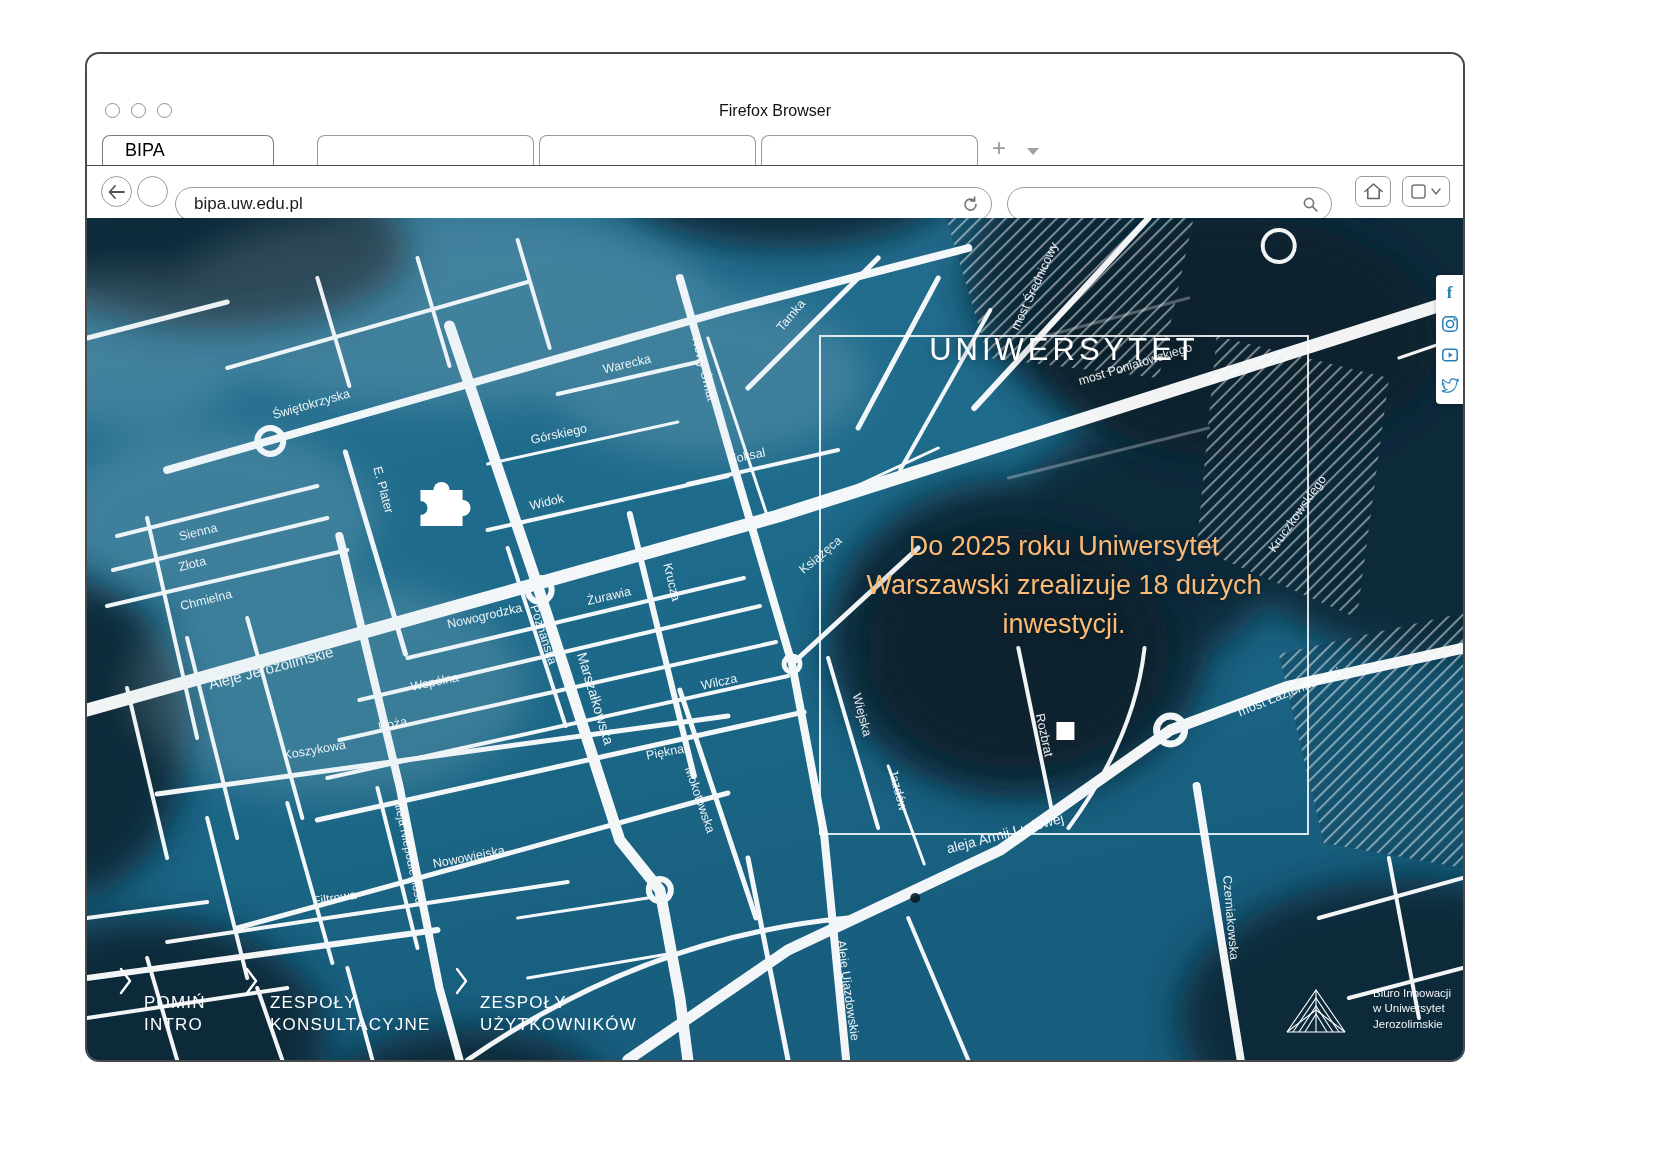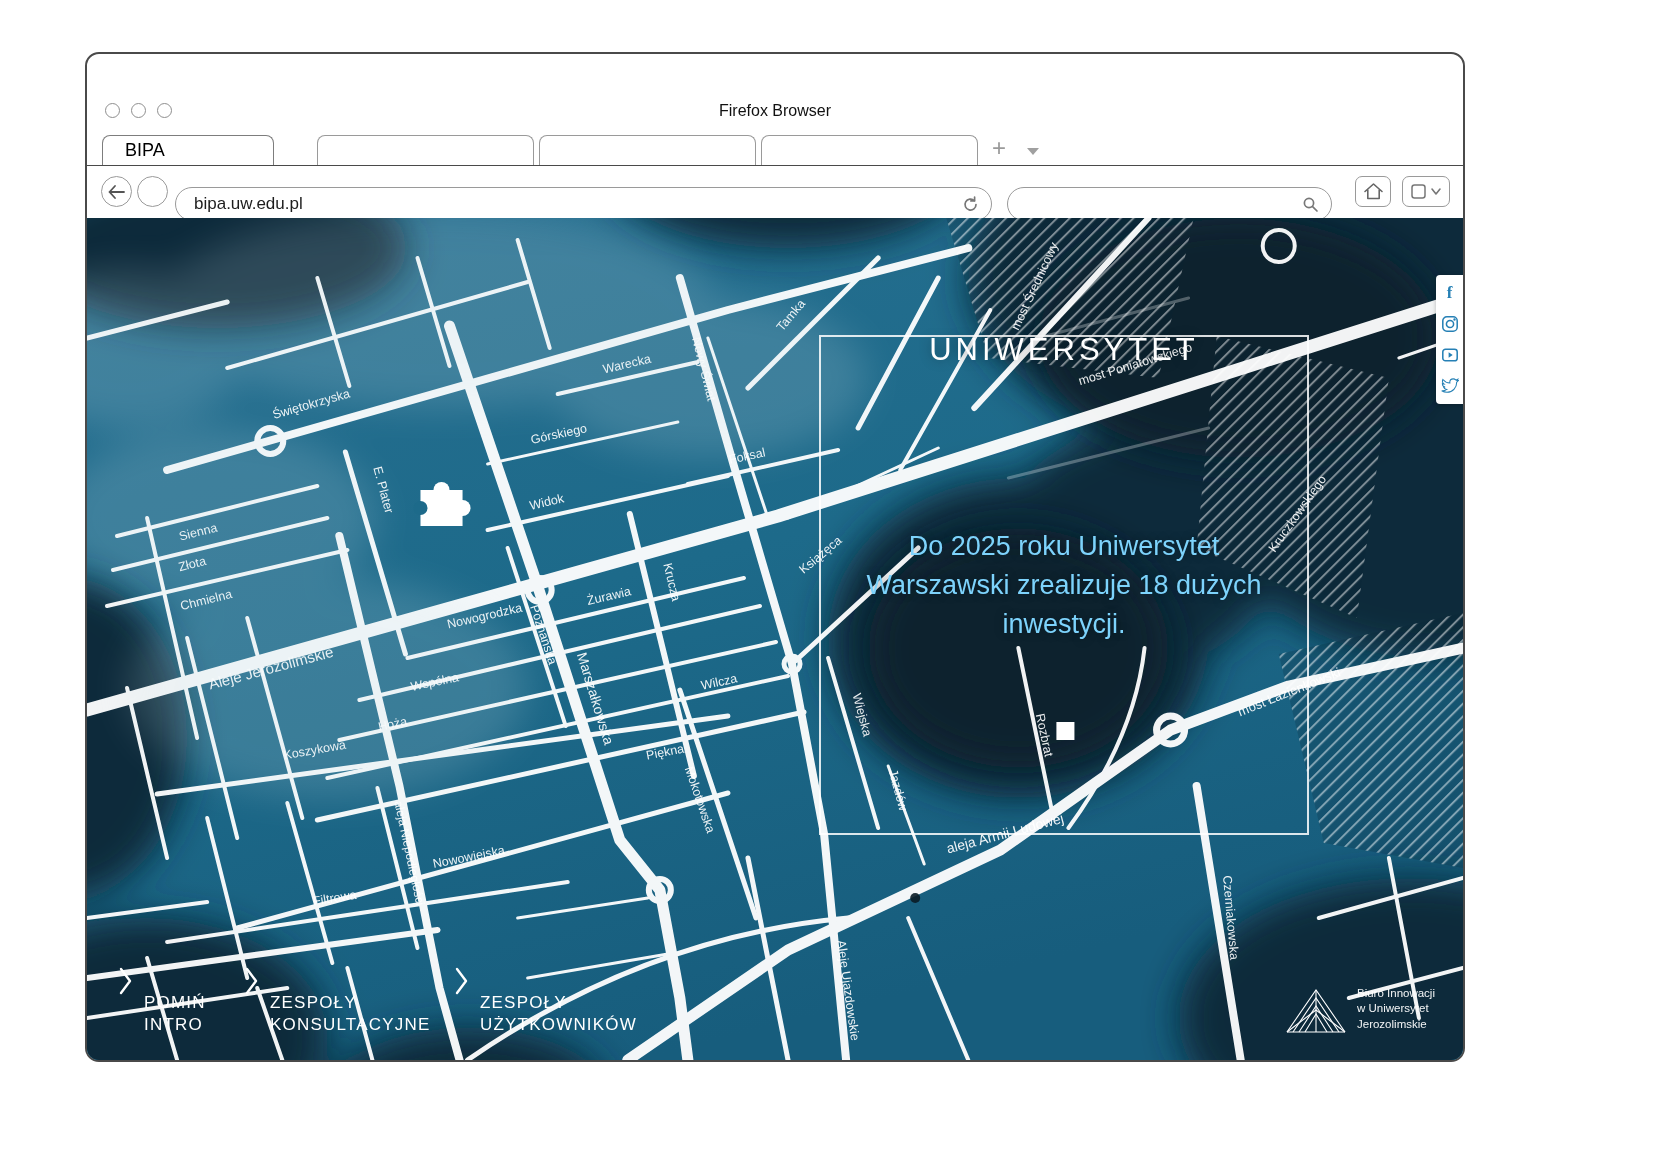--- a/index.html
+++ b/index.html
@@ -41,29 +41,29 @@
   .home-btn{ position:absolute; left:1268px; top:10px; width:36px; height:31px; border:1.4px solid #9a9a9a; border-radius:7px; display:flex; align-items:center; justify-content:center; background:#fff; }
   .panel-btn{ position:absolute; left:1315px; top:10px; width:48px; height:31px; border:1.4px solid #9a9a9a; border-radius:7px; display:flex; align-items:center; justify-content:center; background:#fff; }
 
   
   .content{ position:relative; width:100%; height:842px; background:#1d6a8a; overflow:hidden; }
   .map-svg{ position:absolute; inset:0; width:100%; height:100%; display:block; }
   svg text{ font-family:"Liberation Sans",sans-serif; fill:rgba(255,255,255,.92); }
 
   .frame{ position:absolute; left:732px; top:117px; width:490px; height:500px; border:2px solid rgba(255,255,255,.85); pointer-events:none; }
   .map-title{ position:absolute; left:732px; top:114px; width:490px; text-align:center; color:#fff; font-size:31px; letter-spacing:4px; font-weight:400; text-shadow:0 0 12px rgba(0,0,0,.35); }
-  .map-headline{ position:absolute; left:752px; top:309px; width:450px; text-align:center; color:#7dd3fc; font-size:27px; line-height:1.45; font-weight:300; text-shadow:0 0 10px rgba(0,0,0,.35); }
+  .map-headline{ position:absolute; left:752px; top:309px; width:450px; text-align:center; color:#fdba74; font-size:27px; line-height:1.45; font-weight:300; text-shadow:0 0 10px rgba(0,0,0,.35); }
 
   .nav-item{ position:absolute; bottom:24px; display:flex; align-items:flex-start; gap:12px; color:#fff; cursor:pointer; }
   .nav-item .chev{ margin-top:4px; }
   .nav-label{ font-size:17px; letter-spacing:1.2px; line-height:1.3; font-weight:400; text-transform:uppercase;margin-top:30px; }
 
   .uw-logo{ position:absolute; left:985px; bottom:12px; display:flex; align-items:center; gap:12px; color:#fff; }
   .uw-text{ font-size:15px; letter-spacing:2.5px; line-height:1.5; opacity:.95; }
-  .bipa-logo{ position:absolute; left:1196px; bottom:24px; display:flex; align-items:center; gap:8px; color:#fff; }
+  .bipa-logo{ position:absolute; left:1196px; bottom:24px; display:flex; align-items:center; gap:24px; color:#fff; }
   .bipa-text{ font-size:11.5px; line-height:1.35; opacity:.95; }
 
   .social-bar{ position:absolute; right:0; top:57px; width:27px; padding:9px 0; background:#fff; border-radius:4px 0 0 4px; display:flex; flex-direction:column; align-items:center; gap:13px; box-shadow:0 1px 4px rgba(0,0,0,.25); }
   .social-icon{ width:18px; height:18px; display:flex; align-items:center; justify-content:center; cursor:pointer; }
   .fb-glyph{ color:#2680b5; font-size:17px; font-weight:bold; font-family:"Liberation Serif",serif; }
 
   
   .statusbar{ position:relative; height:42px; background:#fff; }
   .close-x{ position:absolute; left:16px; top:9px; font-size:20px; color:#8a8a8a; cursor:pointer; }
 </style>

